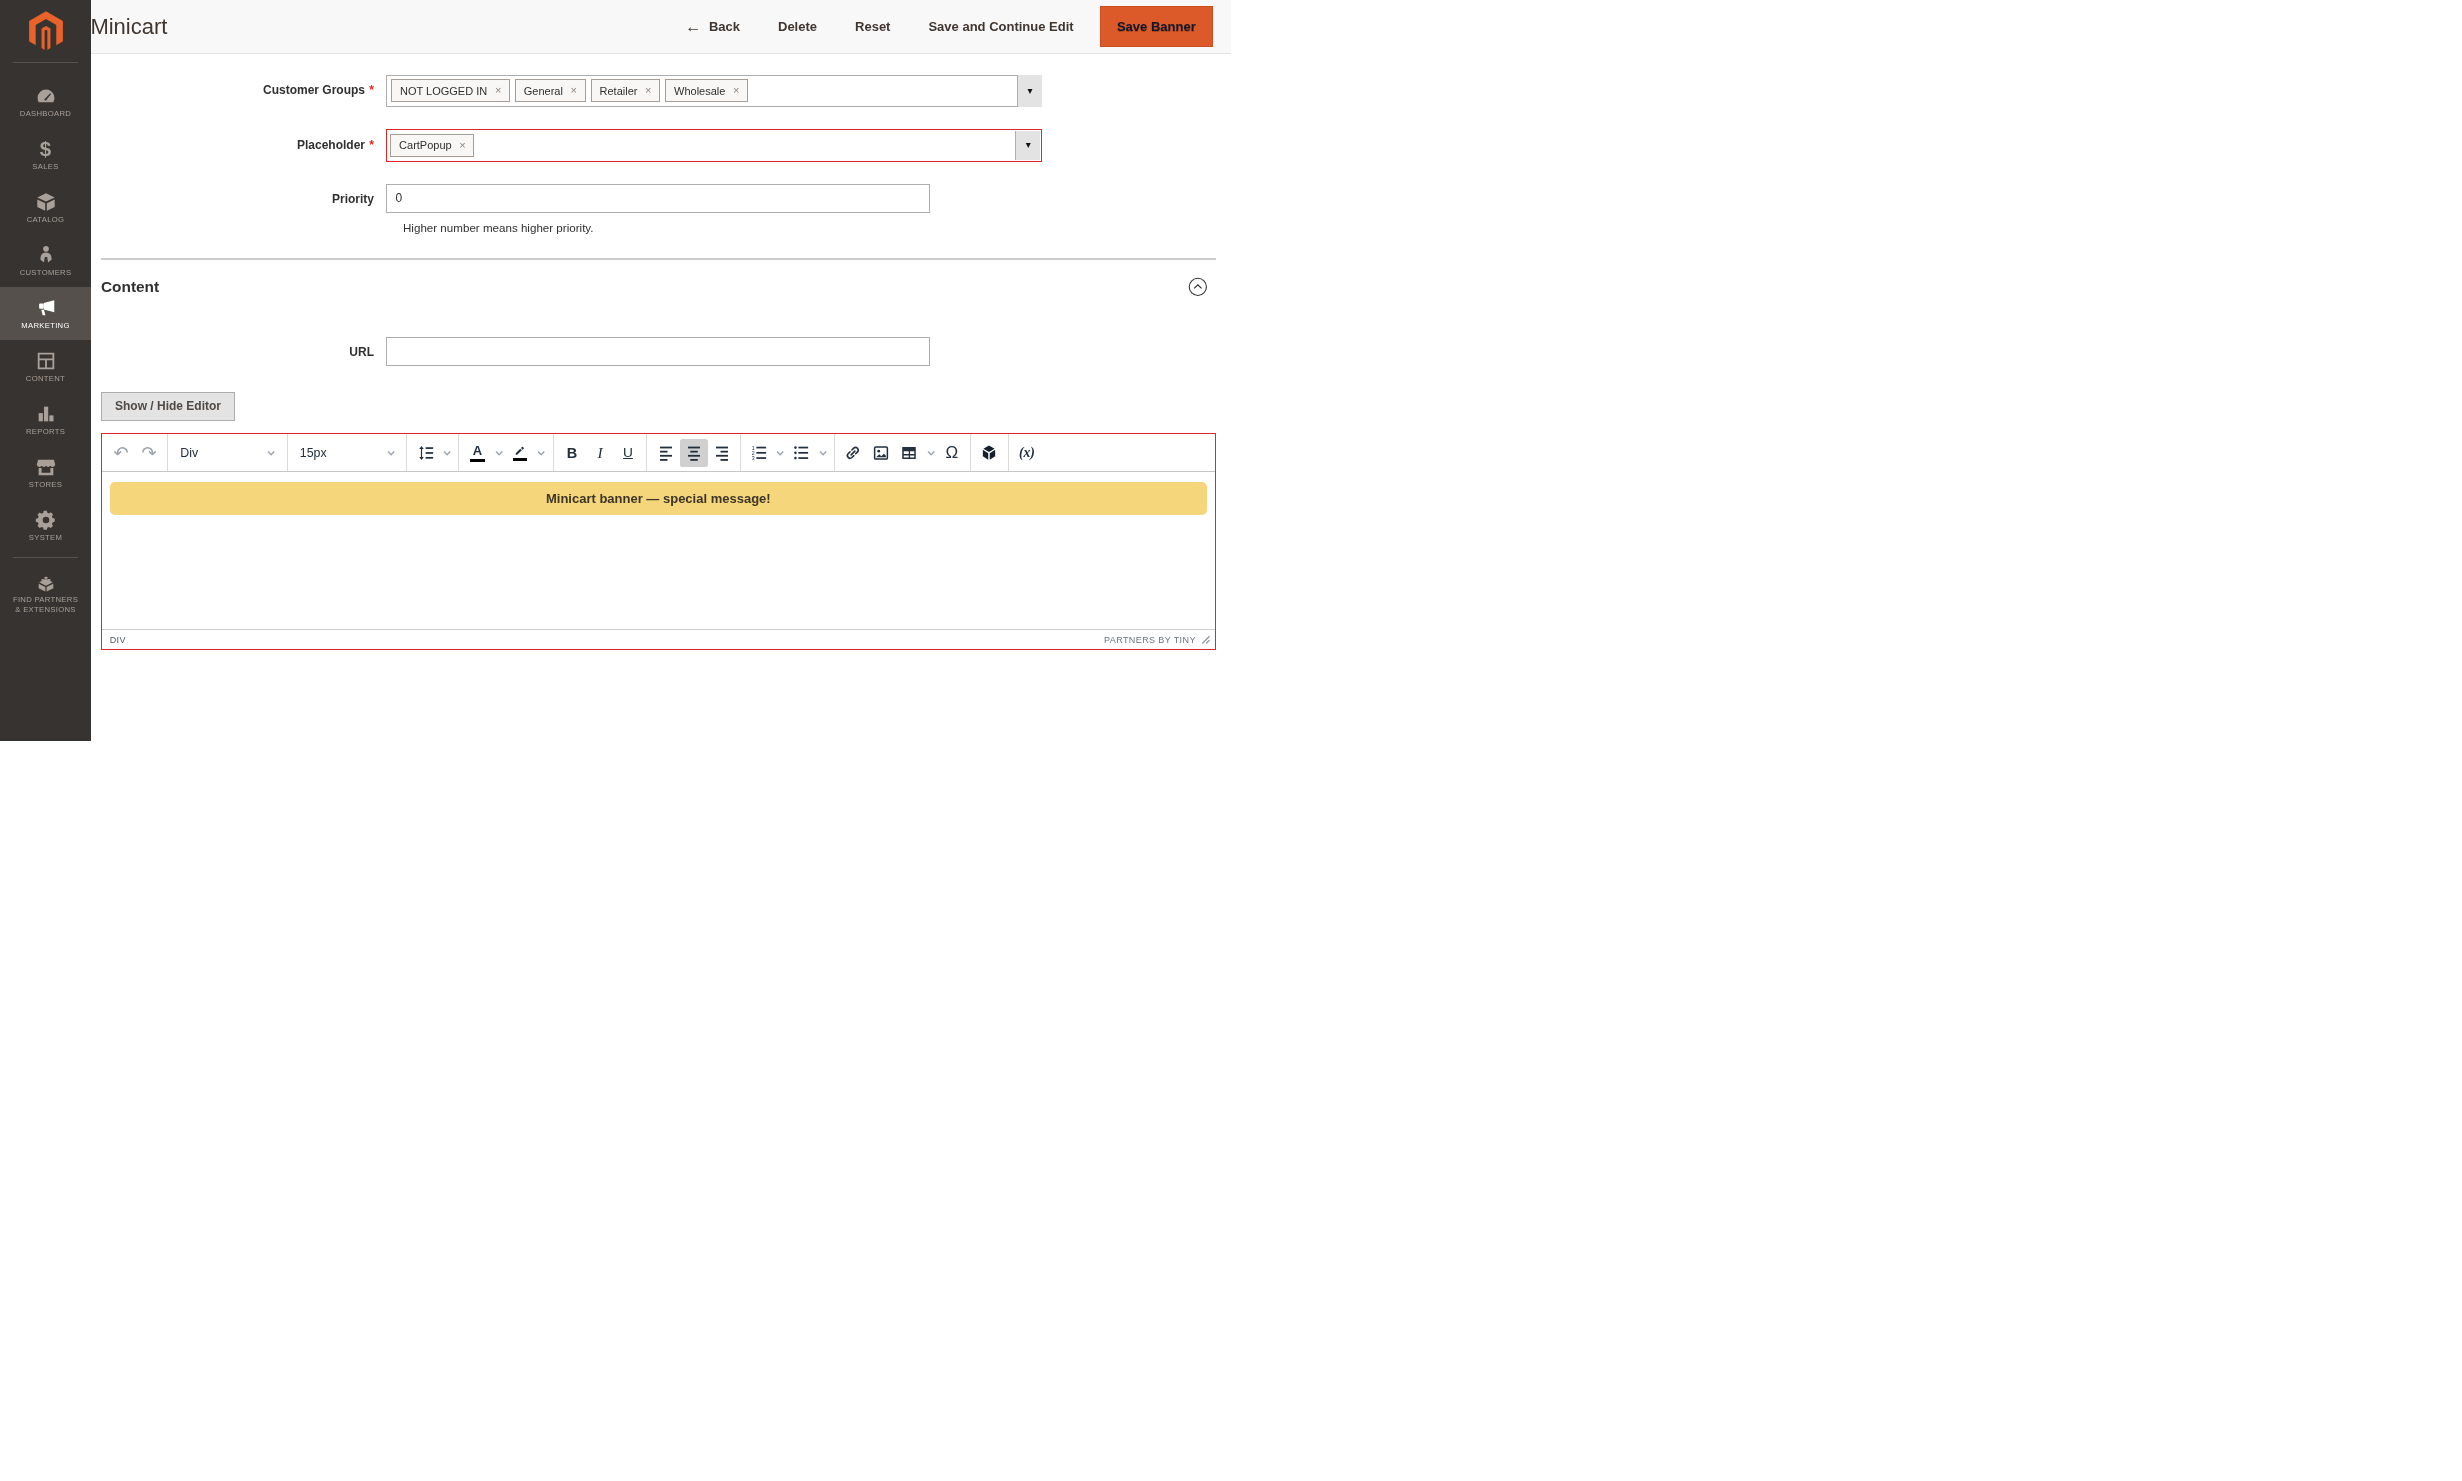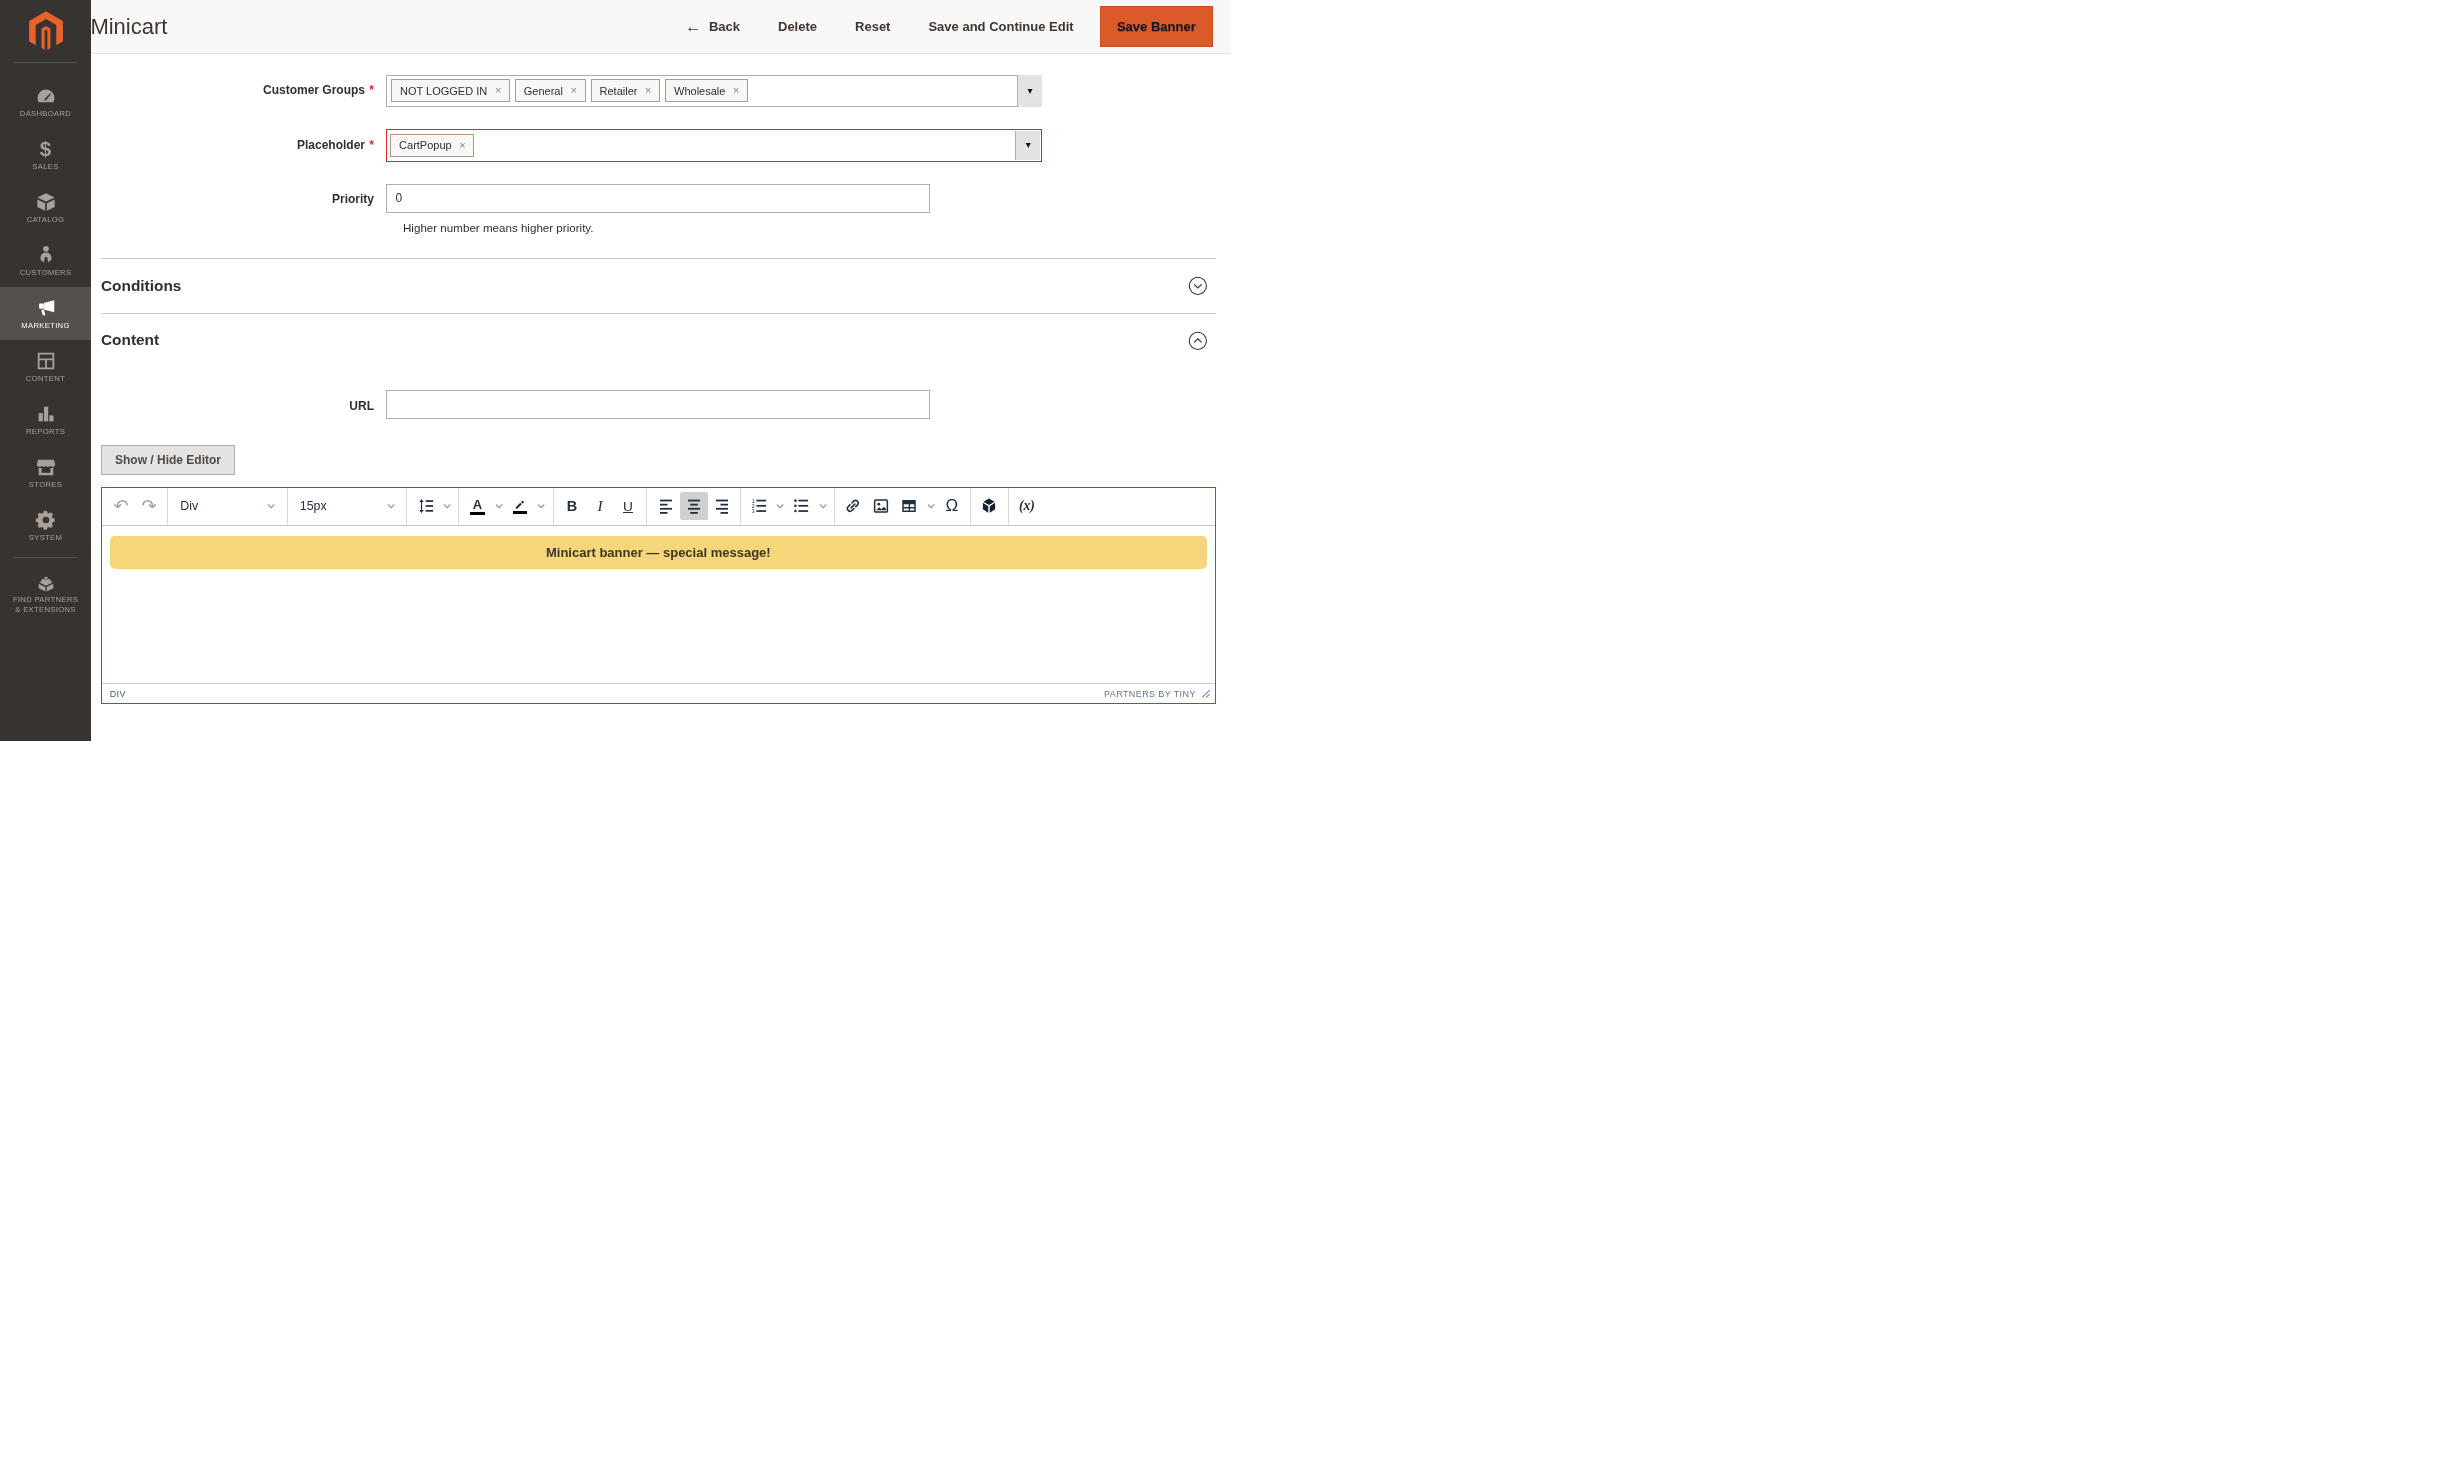--- a/index.html
+++ b/index.html
@@ -295,27 +295,20 @@
       </div>
       <div class="field-box">
         <input class="text-input" type="text" value="0" style="">
       </div>
     </div>
     <div class="field-note">Higher number means higher priority.</div>
 
     <hr class="divider">
 
     
-    <div class="section-row">
-      <span class="section-title">Conditions</span>
-      <svg class="section-chevron" viewBox="0 0 24 24">
-        <circle cx="12" cy="12" r="10.5" fill="none" stroke="#303030" stroke-width="1.3"></circle>
-        <path d="M7.5 10.2 12 14.5l4.5-4.3" fill="none" stroke="#303030" stroke-width="1.5"></path>
-      </svg>
-    </div>
 
     <hr class="divider" style="margin-top:0">
 
     
     <div class="section-row">
       <span class="section-title">Content</span>
       <svg class="section-chevron" viewBox="0 0 24 24">
         <circle cx="12" cy="12" r="10.5" fill="none" stroke="#303030" stroke-width="1.3"></circle>
         <path d="M7.5 13.8 12 9.5l4.5 4.3" fill="none" stroke="#303030" stroke-width="1.5"></path>
       </svg>

